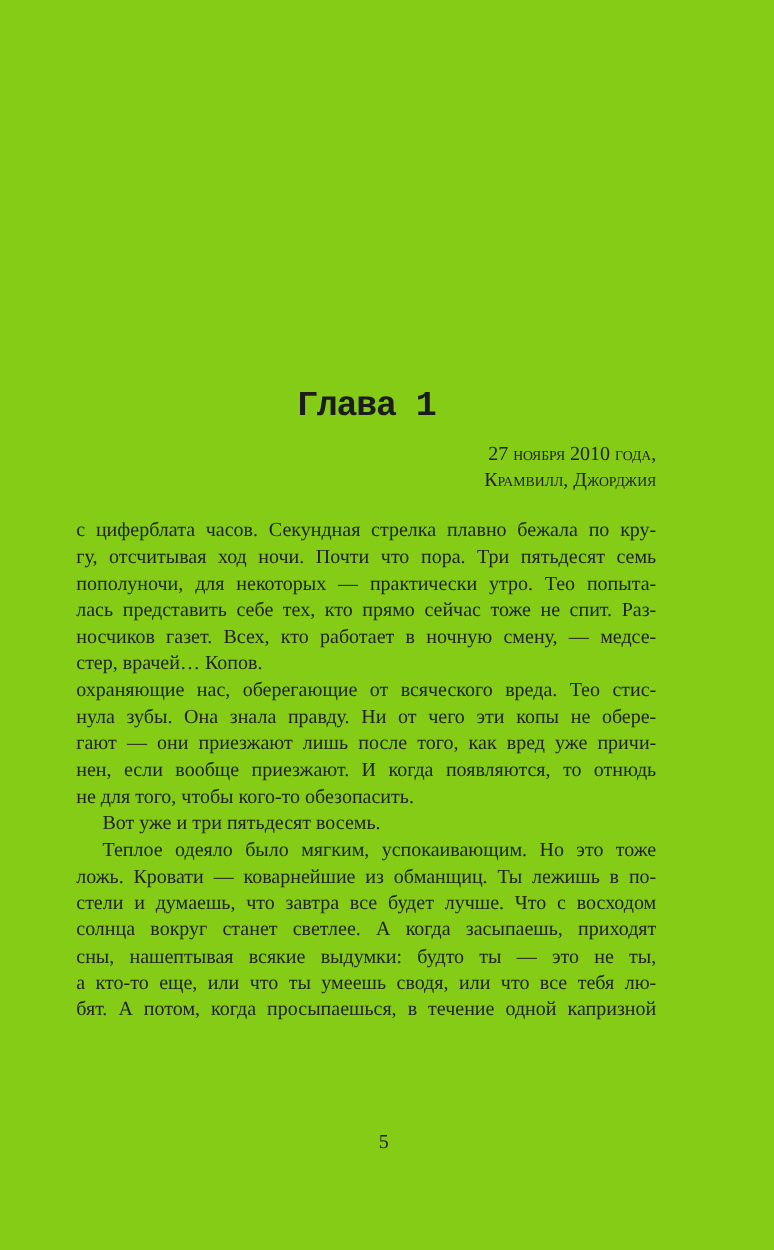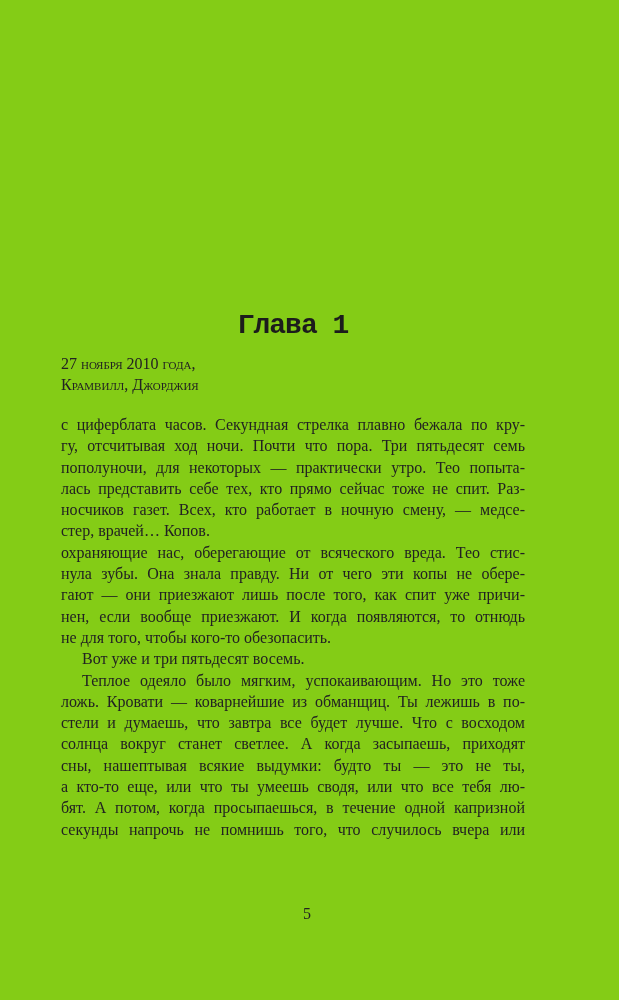--- a/index.html
+++ b/index.html
@@ -28,21 +28,21 @@
     font-size: 28px;
     line-height: 34px;
     letter-spacing: -1px;
     color: #1c1c1c;
   }
   .dateline {
     position: absolute;
     left: 61px;
     top: 353px;
     width: 464px;
-    text-align: left;
+    text-align: right;
     font-size: 16px;
     line-height: 21px;
     font-variant: small-caps;
     color: #222222;
   }
   .body-text {
     position: absolute;
     left: 61px;
     top: 414px;
     width: 464px;
@@ -90,34 +90,33 @@
         <div class="line">с циферблата часов. Секундная стрелка плавно бежала по кру-</div>
         <div class="line">гу, отсчитывая ход ночи. Почти что пора. Три пятьдесят семь</div>
         <div class="line">пополуночи, для некоторых — практически утро. Тео попыта-</div>
         <div class="line">лась представить себе тех, кто прямо сейчас тоже не спит. Раз-</div>
         <div class="line">носчиков газет. Всех, кто работает в ночную смену, — медсе-</div>
         <div class="line last">стер, врачей… Копов.</div>
       </div>
       <div class="para">
         <div class="line">охраняющие нас, оберегающие от всяческого вреда. Тео стис-</div>
         <div class="line">нула зубы. Она знала правду. Ни от чего эти копы не обере-</div>
-        <div class="line">гают — они приезжают лишь после того, как спит уже причи-</div>
+        <div class="line">гают — они приезжают лишь после того, как вред уже причи-</div>
         <div class="line">нен, если вообще приезжают. И когда появляются, то отнюдь</div>
         <div class="line last">не для того, чтобы кого-то обезопасить.</div>
       </div>
       <div class="para">
         <div class="line first last">Вот уже и три пятьдесят восемь.</div>
       </div>
       <div class="para">
         <div class="line first">Теплое одеяло было мягким, успокаивающим. Но это тоже</div>
         <div class="line">ложь. Кровати — коварнейшие из обманщиц. Ты лежишь в по-</div>
         <div class="line">стели и думаешь, что завтра все будет лучше. Что с восходом</div>
         <div class="line">солнца вокруг станет светлее. А когда засыпаешь, приходят</div>
         <div class="line">сны, нашептывая всякие выдумки: будто ты — это не ты,</div>
         <div class="line">а кто-то еще, или что ты умеешь сводя, или что все тебя лю-</div>
         <div class="line">бят. А потом, когда просыпаешься, в течение одной капризной</div>
-        <div class="line">секунды напрочь не помнишь того, что случилось вчера или</div>
       </div>
     </div>
 
   <div class="page-number">5</div>
 
 </div>
 
 </body></html>

